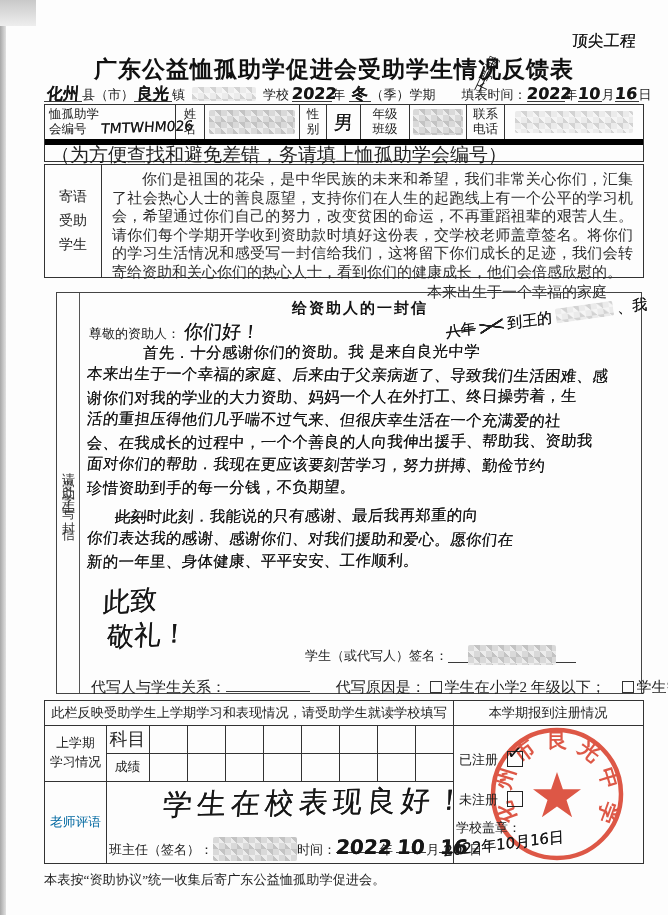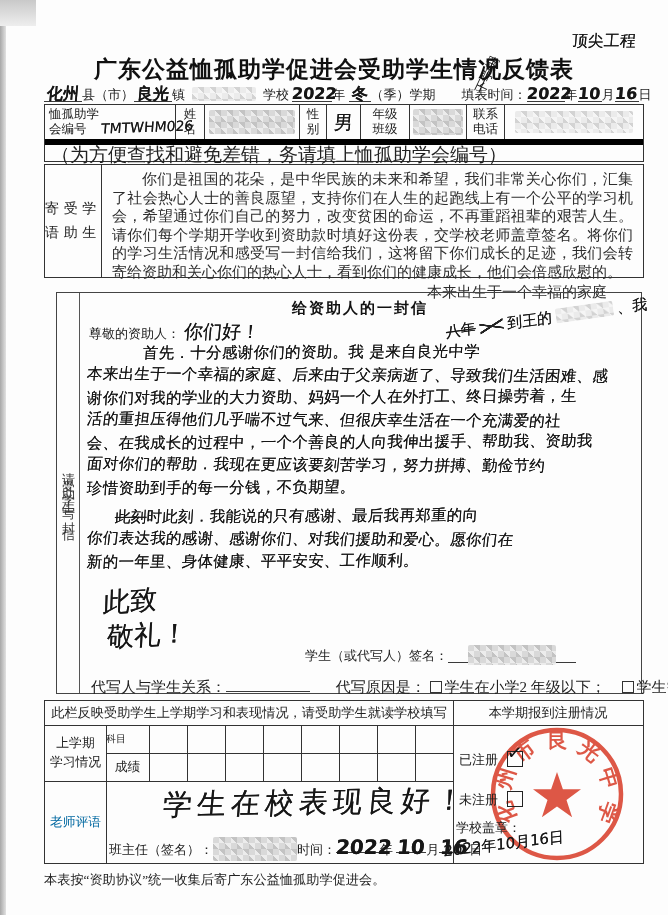--- a/index.html
+++ b/index.html
@@ -34,21 +34,21 @@
   .info-row{display:flex;height:34px;}
   .info-cell{border-left:1px solid #333;display:flex;flex-direction:column;justify-content:center;
       align-items:center;font-size:12.5px;line-height:1.2;color:#222;}
   .info-cell:first-child{border-left:none;align-items:flex-start;padding-left:4px;position:relative;text-align:right;}
   .val-cell{justify-content:center;}
   .info-note{border-top:6px solid #000000;height:20px;font-size:19px;padding-left:6px;line-height:20px;color:#222;}
   .id-number{position:absolute;left:56px;top:14px;font-size:14px;white-space:nowrap;transform:rotate(-2deg) skewX(-6deg);}
   .gender-hw{font-size:19px;}
   
   .message-box{position:absolute;left:44px;top:164px;width:598px;height:112px;border:1.5px solid #333;display:flex;}
-  .message-side{width:56px;border-right:1px solid #333;display:flex;flex-direction:row;
+  .message-side{width:56px;border-right:1px solid #333;display:flex;flex-direction:column;
       justify-content:center;align-items:center;font-size:14px;line-height:24px;color:#222;}
   .message-body{flex:1;padding:5px 10px 2px 10px;font-size:15px;line-height:18.6px;text-align:justify;color:#2d2d2d;}
   .message-body p{margin:0;text-indent:2em;}
   .message-sig{text-align:right;margin-top:1px;padding-right:26px;}
   
   .letter-box{position:absolute;left:56px;top:292px;width:584px;height:400px;border:1.4px solid #444;}
   .letter-side{position:absolute;left:0;top:0;width:22px;height:100%;border-right:1px solid #555;
       display:flex;align-items:center;justify-content:center;}
   .letter-side span{writing-mode:vertical-rl;text-orientation:upright;font-size:13px;
       letter-spacing:7px;color:#333;}
@@ -77,22 +77,22 @@
   .cbox{display:inline-block;width:10px;height:10px;border:1px solid #333;vertical-align:-1px;margin-right:3px;}
   
   .school-table{position:absolute;left:44px;top:700px;width:598px;height:162px;border:1.5px solid #333;}
   .line{position:absolute;background:#333;}
   .st-header-left{position:absolute;left:0;top:0;width:408px;height:24px;text-align:center;
       line-height:24px;font-size:13.2px;color:#222;}
   .st-header-right{position:absolute;left:408px;top:0;width:190px;height:24px;text-align:center;
       line-height:24px;font-size:13.2px;color:#222;}
   .term-label{position:absolute;left:0;top:24px;width:61px;height:56px;display:flex;flex-direction:column;
       justify-content:center;align-items:center;font-size:12.8px;line-height:19px;color:#222;}
-  .subject-label{position:absolute;left:61px;top:24px;width:43px;height:28px;
-      line-height:28px;font-size:10px;color:#222;}
+  .subject-label{position:absolute;left:61px;top:24px;width:43px;height:28px;text-align:center;
+      line-height:28px;font-size:18px;color:#222;}
   .score-label{position:absolute;left:61px;top:52px;width:43px;height:28px;text-align:center;
       line-height:28px;font-size:12.8px;color:#222;}
   .teacher-label{position:absolute;left:0;top:80px;width:61px;height:82px;display:flex;align-items:center;
       justify-content:center;font-size:12.8px;color:#0369a1;}
   .teacher-comment{position:absolute;left:118px;top:82px;font-size:29px;letter-spacing:5px;white-space:nowrap;
       transform:rotate(-1deg) skewX(-6deg);}
   .head-teacher-row{position:absolute;left:64px;top:134px;font-size:13px;white-space:nowrap;color:#222;}
   .head-teacher-row .hw{font-size:20px;font-weight:bold;}
   .reg-label{position:absolute;font-size:13px;color:#222;z-index:5;}
   .reg-box{position:absolute;width:14px;height:14px;border:1.5px solid #222;z-index:5;background:transparent;}

